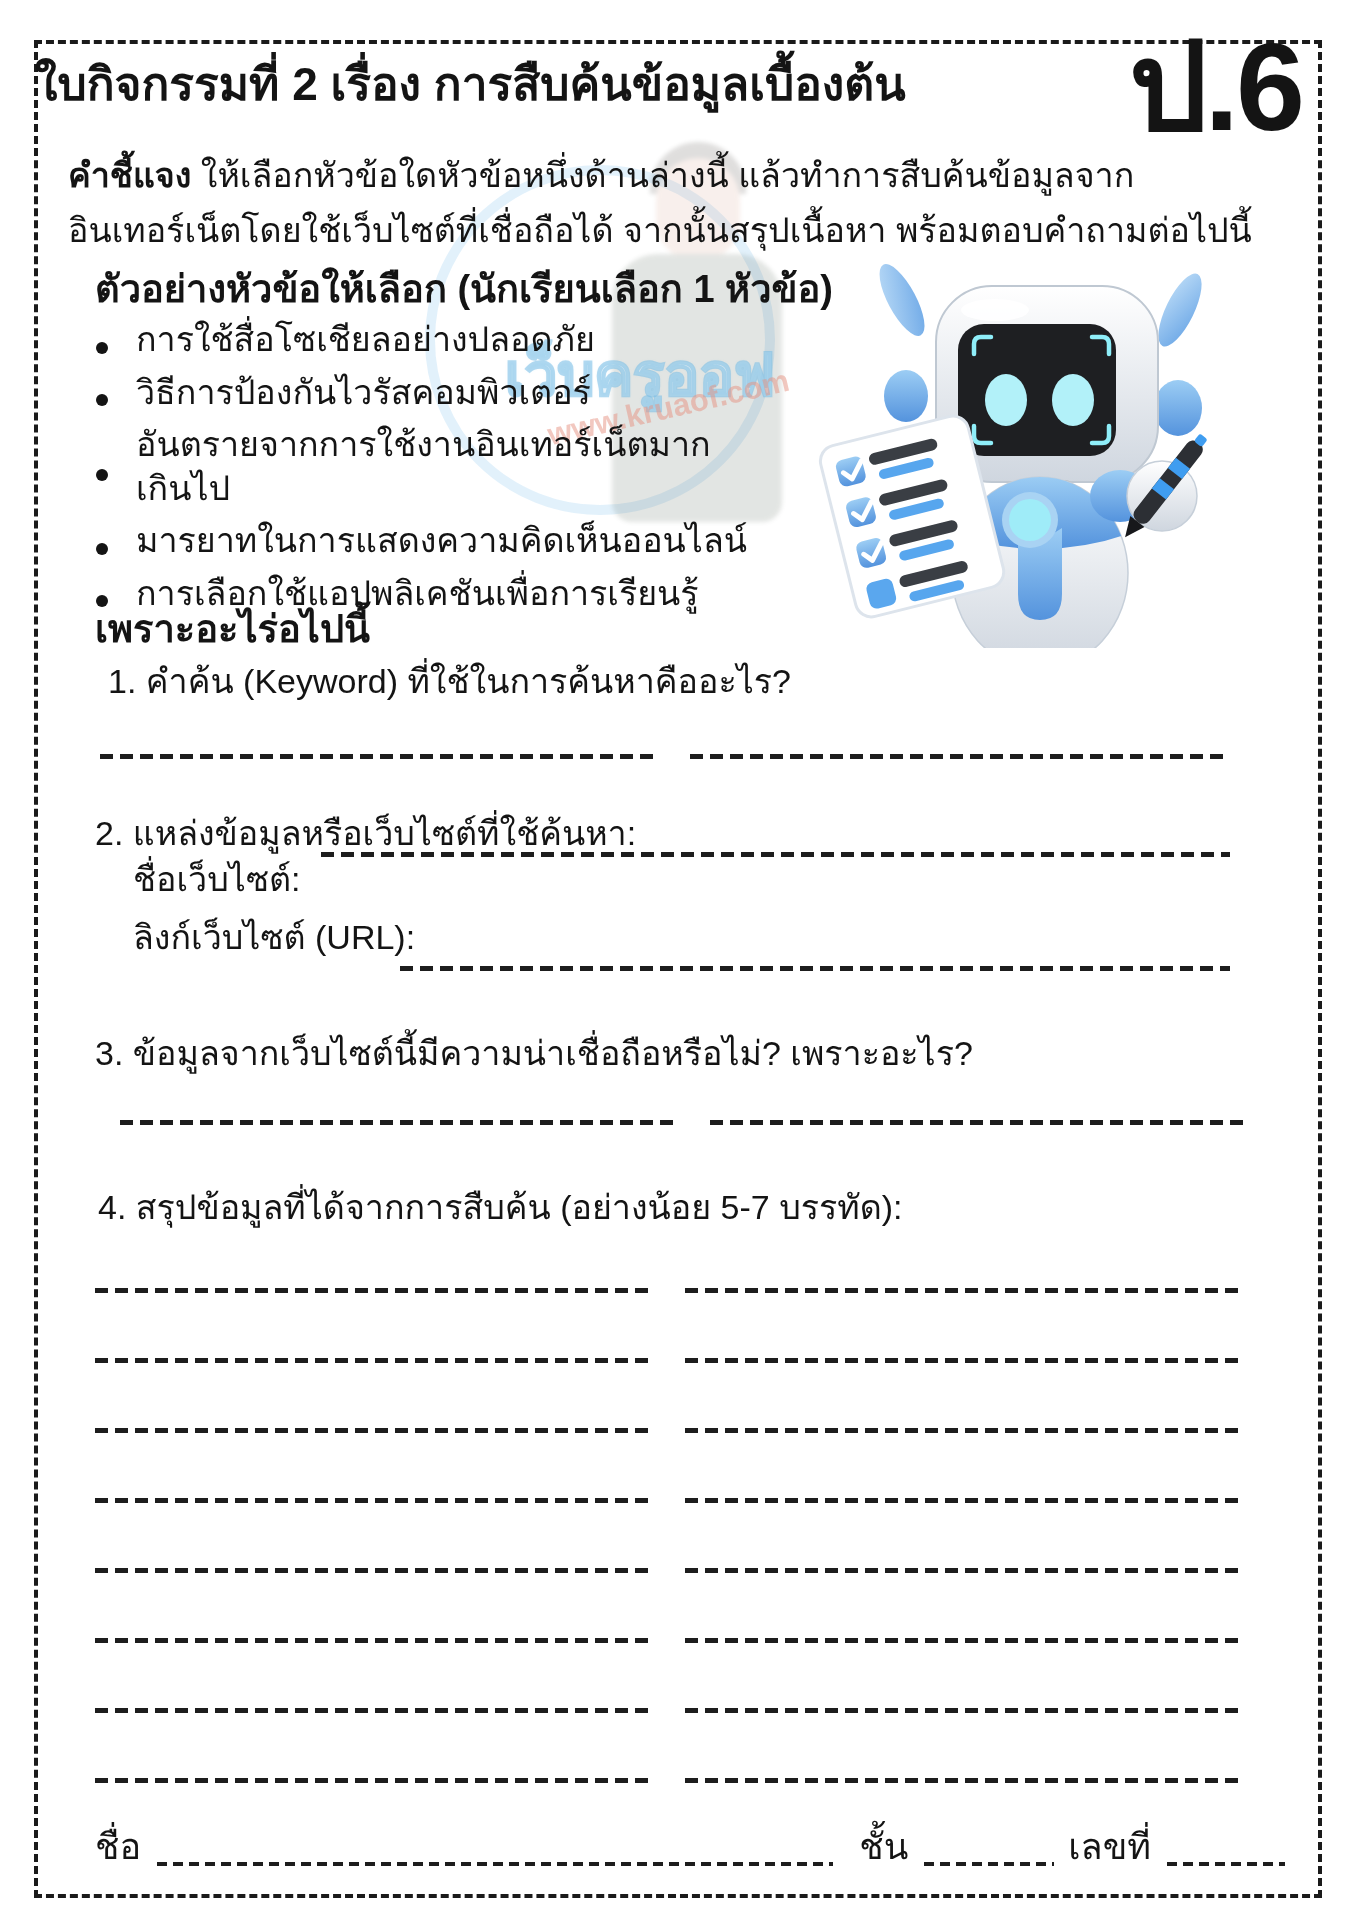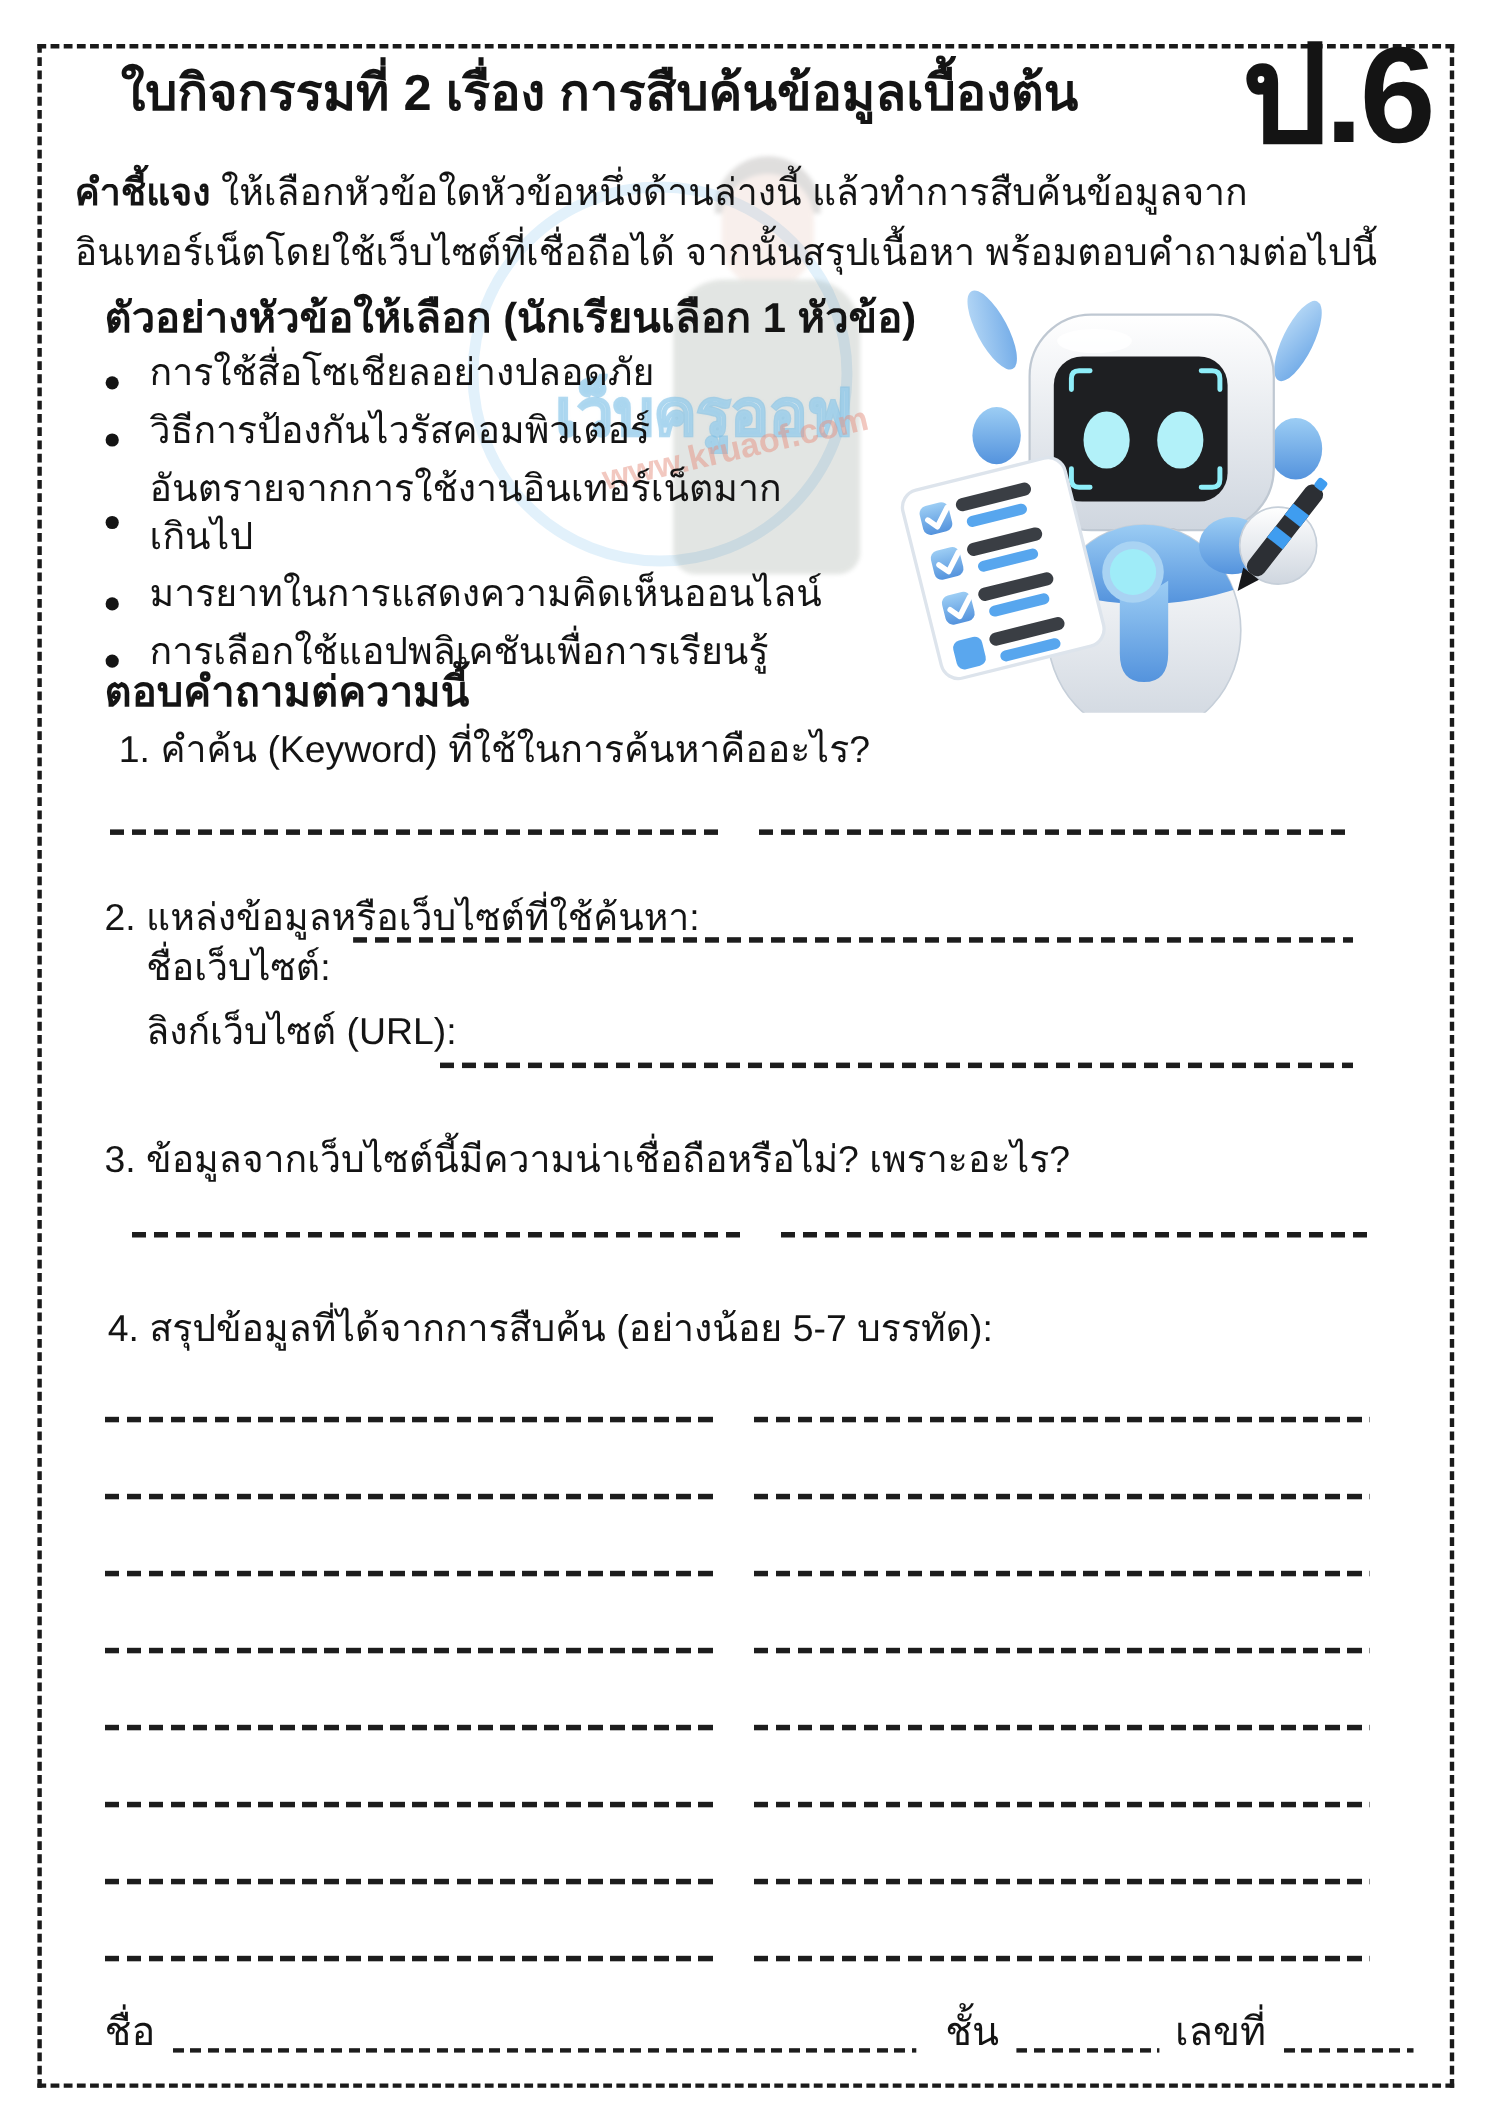--- a/index.html
+++ b/index.html
@@ -5,21 +5,21 @@
   html,body{margin:0;padding:0;background:#ffffff;}
   .page{
     position:relative;width:1358px;height:1920px;background:#ffffff;overflow:hidden;
     font-family:"Liberation Sans",sans-serif;color:#141414;
   }
   .frame{position:absolute;left:34px;top:40px;right:36px;bottom:22px;border:4px dashed #1a1a1a;}
 
   
   .title{
     position:absolute;left:35px;top:56px;width:1250px;box-sizing:border-box;
-    padding-right:230px;text-align:center;font-size:46px;font-weight:700;line-height:1.25;
+    padding-right:230px;font-size:46px;font-weight:700;line-height:1.25;
   }
   .grade{
     position:absolute;right:56px;top:22px;font-size:124px;font-weight:800;line-height:1.05;
     letter-spacing:-3px;
   }
   .instructions{
     position:absolute;left:68px;top:148px;width:1238px;font-size:34px;line-height:1.62;margin:0;
   }
   .instructions .lead{font-weight:700;}
 
@@ -210,21 +210,21 @@
           <span class="dot"></span>
           <span>มารยาทในการแสดงความคิดเห็นออนไลน์</span>
         </li>
 
         <li>
           <span class="dot"></span>
           <span>การเลือกใช้แอปพลิเคชันเพื่อการเรียนรู้</span>
         </li>
       </ul>
 
-    <div class="q-heading">ตอบคำถามต่ความนี้</div>
+    <div class="q-heading">เพราะอะไร่อไปนี้</div>
 
     <div class="q1">1. คำค้น (Keyword) ที่ใช้ในการค้นหาคืออะไร?</div>
     <div class="ans-line ans-q1">
       <div class="dash seg1"></div>
         <div class="dash seg2"></div>
     </div>
 
     <div class="q2">2. แหล่งข้อมูลหรือเว็บไซต์ที่ใช้ค้นหา:</div>
     <div class="site-row">
       <span class="lbl">ชื่อเว็บไซต์:</span>

